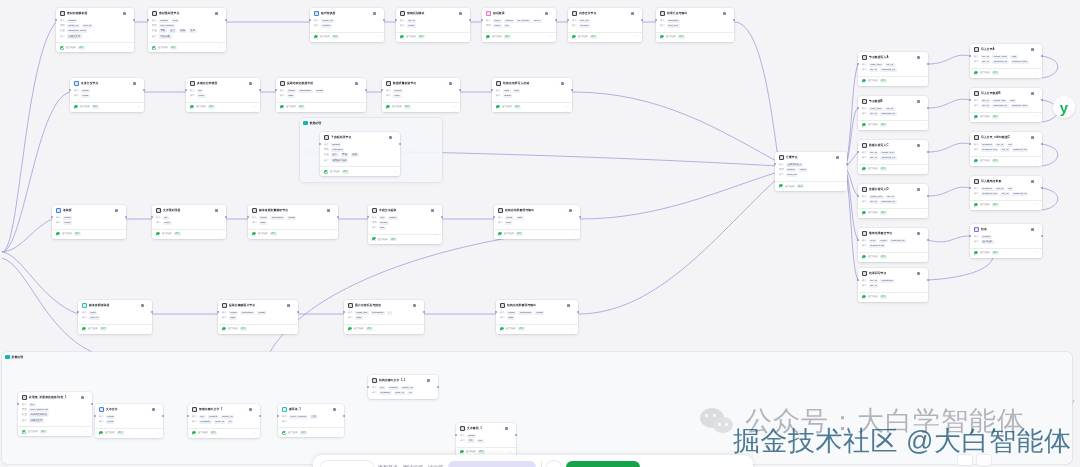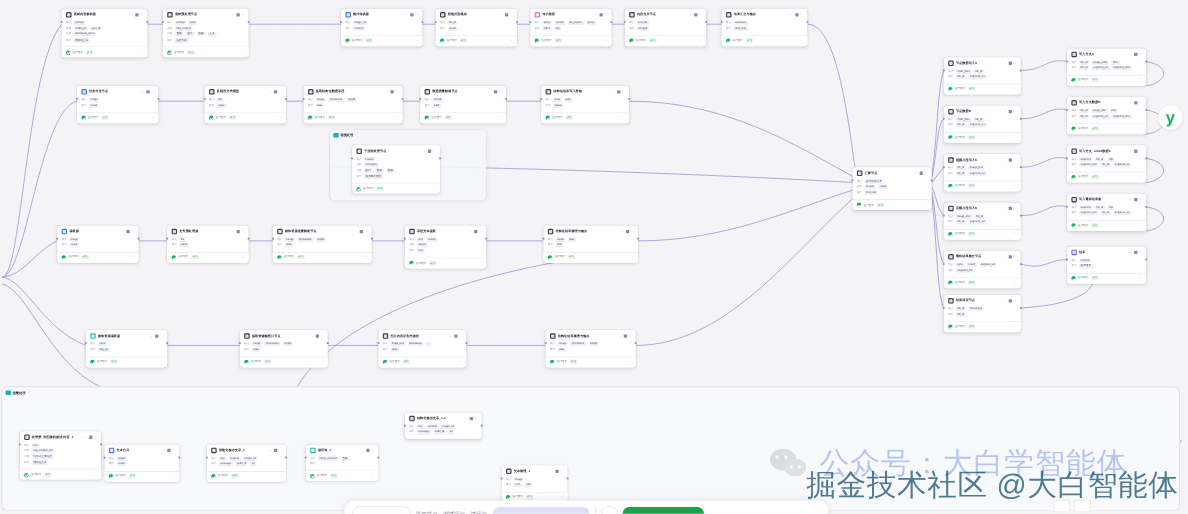--- a/index.html
+++ b/index.html
@@ -62,21 +62,21 @@
         border-radius:5px;background:#f8f9fb;box-shadow:0 0 0 .6px #d9dae4;}
 
   
   .wm-wechat{position:absolute;left:700px;top:403px;display:flex;align-items:center;gap:9px;
         opacity:.30;pointer-events:none;}
   .wm-wechat .glyph{width:36px;height:26px;position:relative;}
   .wm-wechat .b1,.wm-wechat .b2{position:absolute;border-radius:50%;background:#9a9a9a;}
   .wm-wechat .b1{left:0;top:0;width:24px;height:20px;}
   .wm-wechat .b2{left:13px;top:9px;width:20px;height:16px;background:#a8a8a8;}
   .wm-wechat .d{position:absolute;width:2.6px;height:2.6px;border-radius:50%;background:#fff;}
-  .wm-wechat .txt{font-size:27px;color:#1d4ed8;white-space:nowrap;letter-spacing:1px;}
+  .wm-wechat .txt{font-size:27px;color:#0f172a;white-space:nowrap;letter-spacing:1px;}
   .wm-jue{position:absolute;left:733px;top:423px;font-size:27px;color:#0c4a6e;
         opacity:.72;white-space:nowrap;letter-spacing:.5px;pointer-events:none;}
 
   .ylogo{position:absolute;left:1053px;top:96px;width:22px;height:22px;border-radius:50%;
         background:#fff;box-shadow:0 1px 3px rgba(0,0,0,.10);display:flex;align-items:center;
         justify-content:center;font-size:15px;font-weight:bold;color:#16b45a;line-height:1;}
 
   
   .toolbar{position:absolute;left:313px;top:455px;width:424px;height:24px;background:#fff;
         border-radius:9px 9px 0 0;box-shadow:0 -1px 5px rgba(20,20,60,.10);display:flex;

